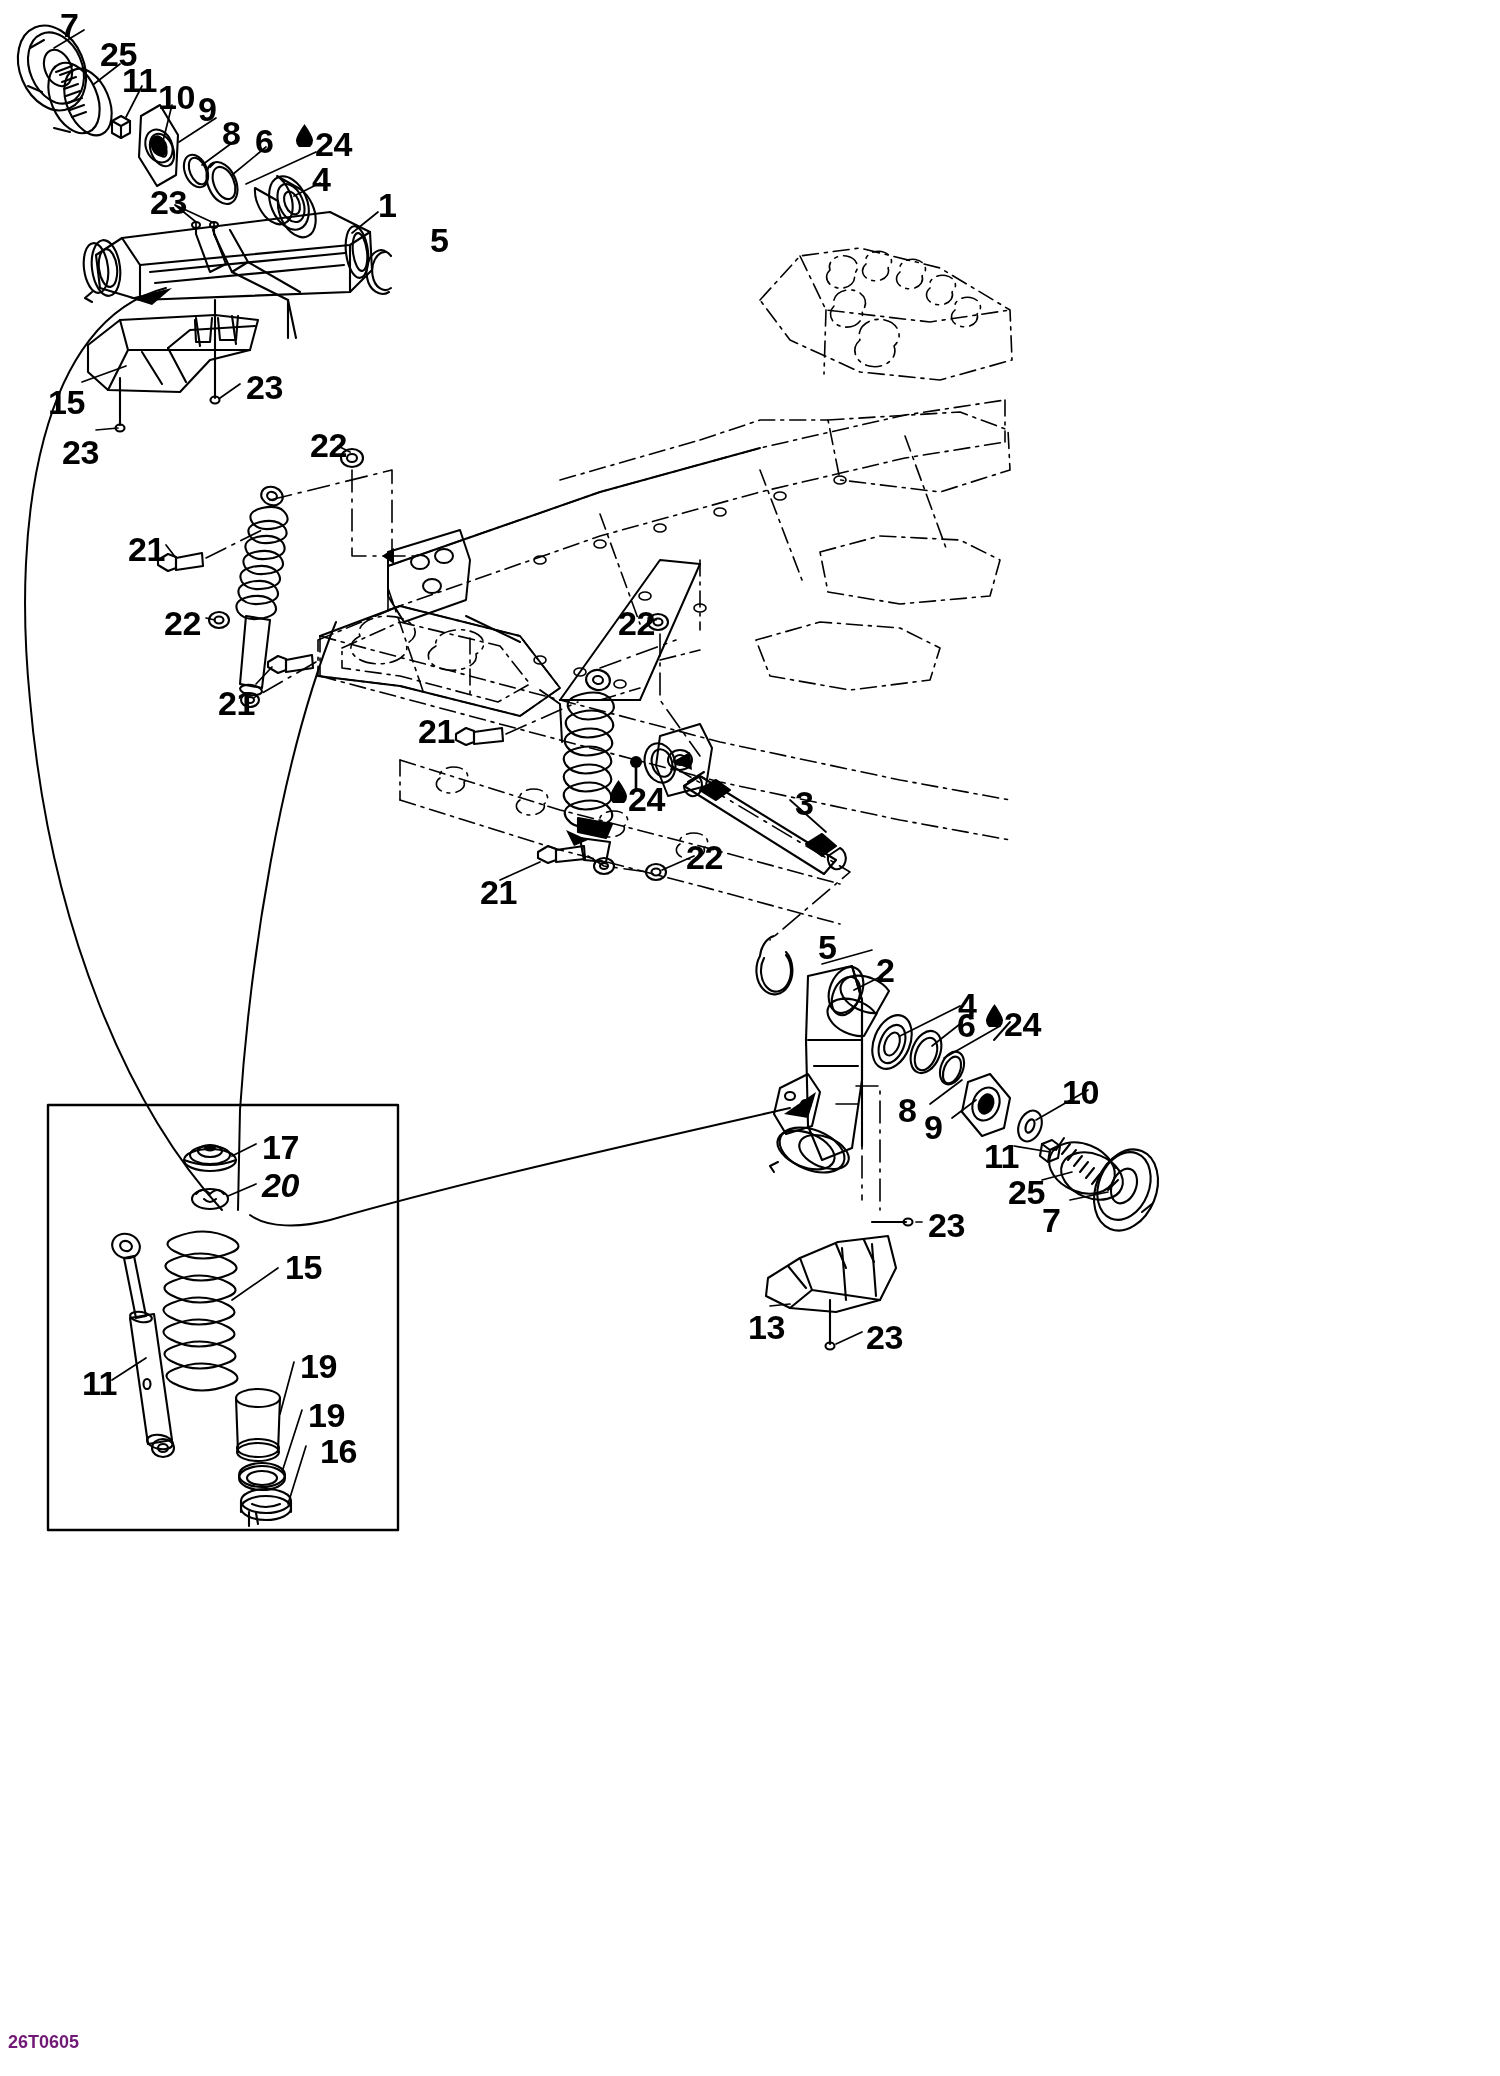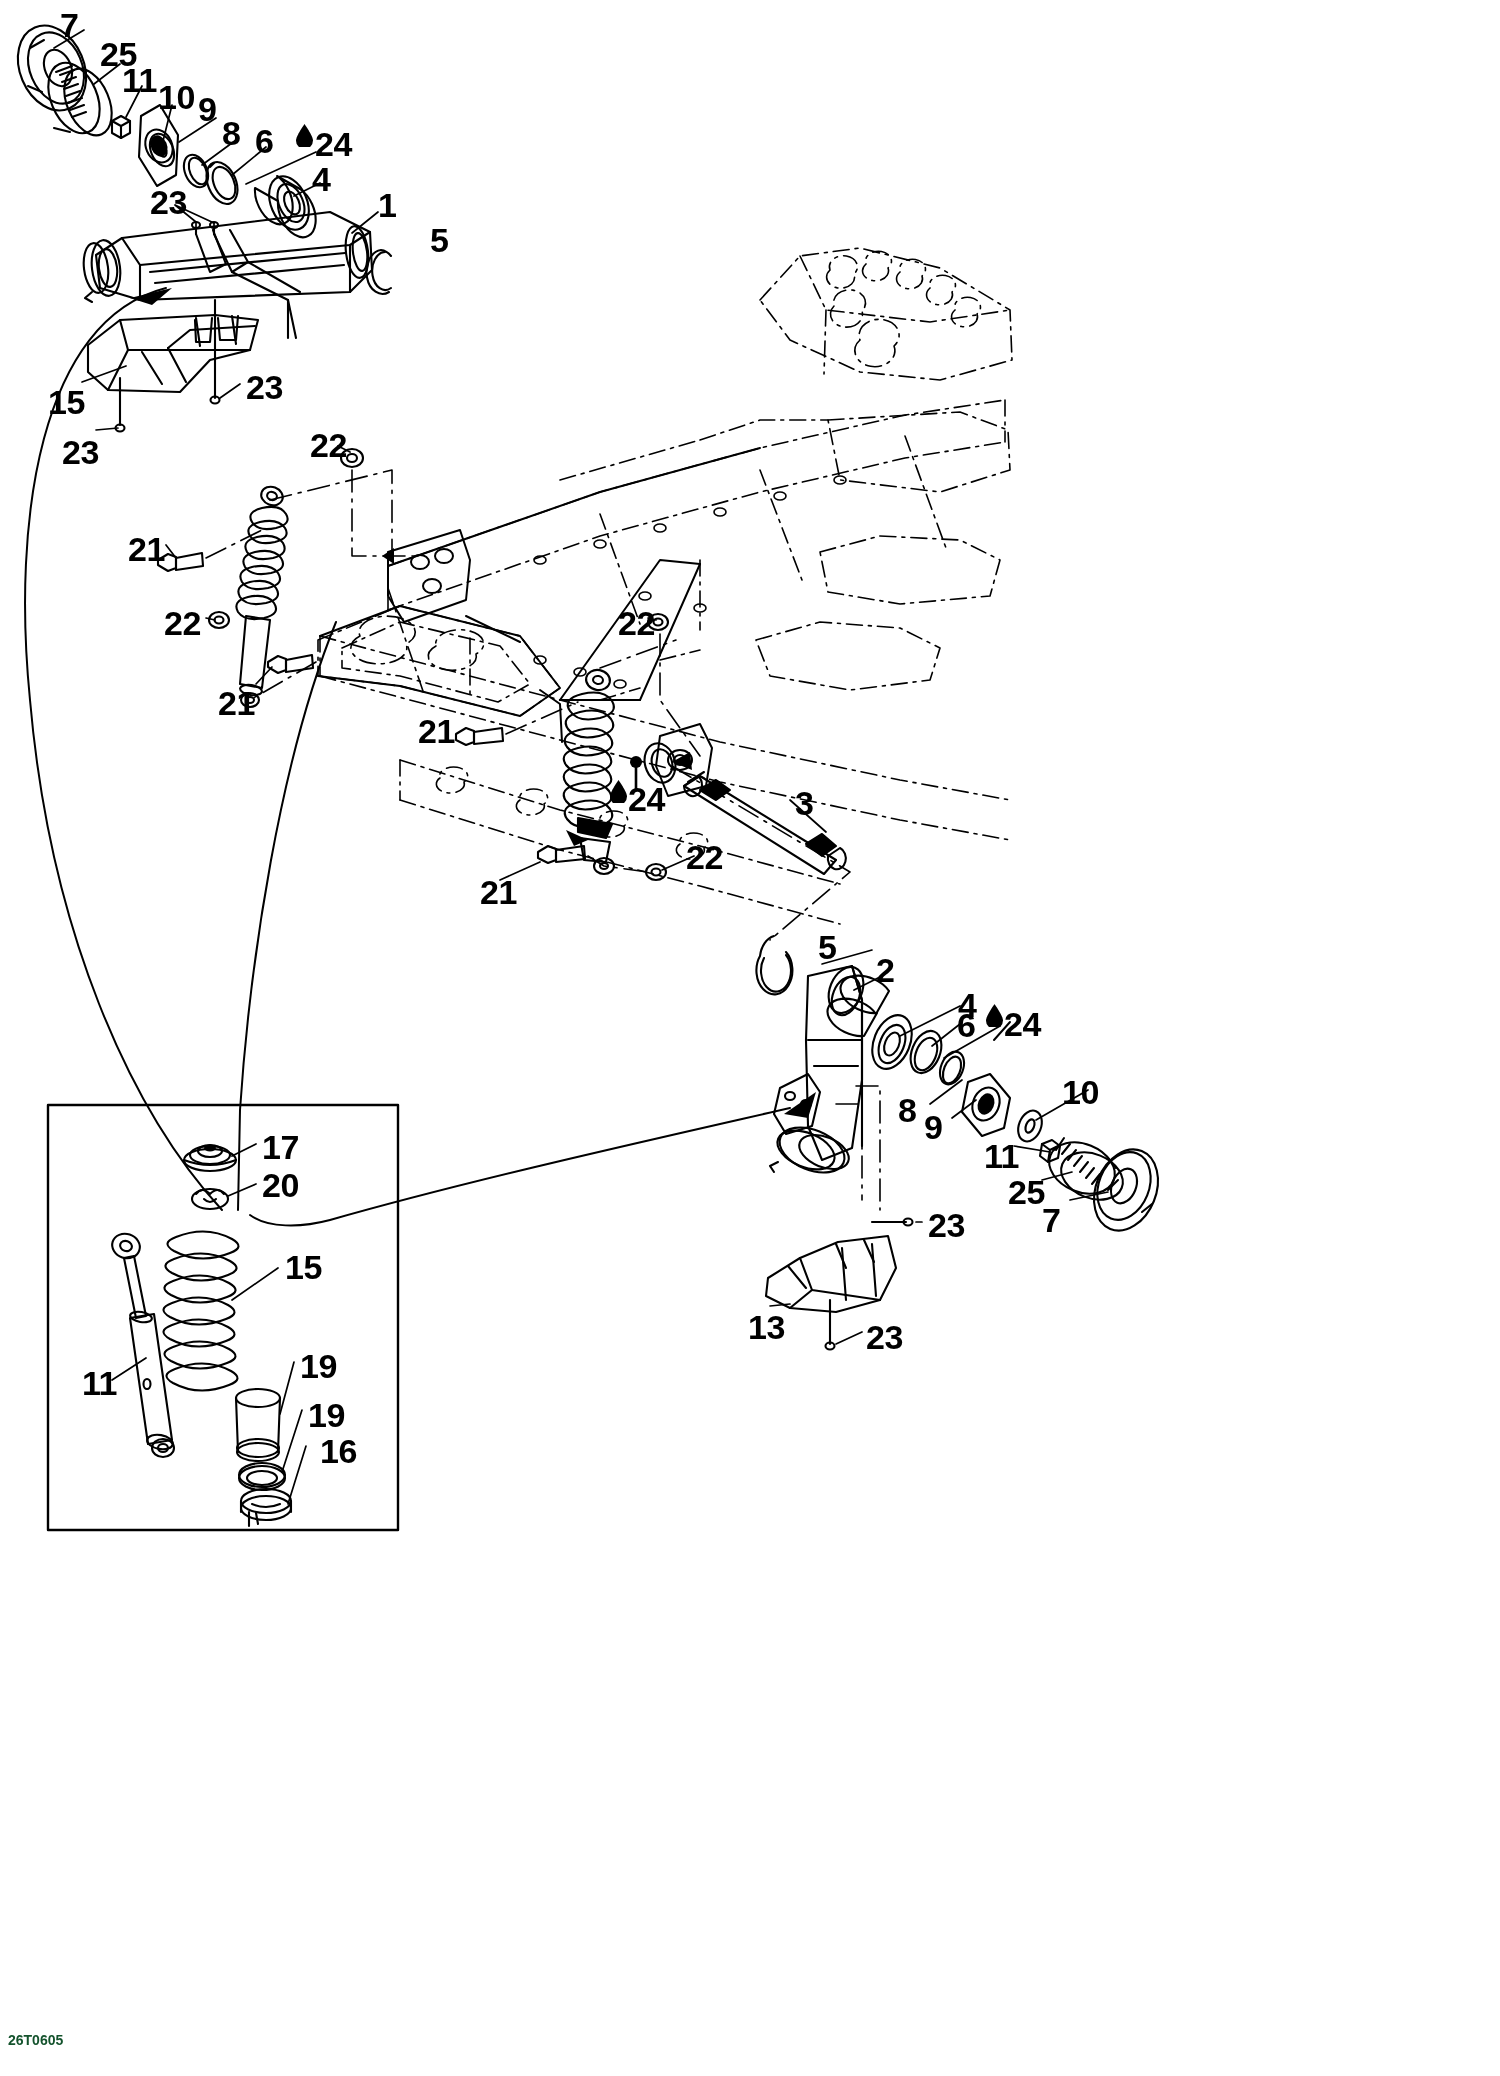--- a/index.html
+++ b/index.html
@@ -5,21 +5,21 @@
 <style>
   html,body{margin:0;padding:0;background:#fff;}
   body{width:1500px;height:2076px;position:relative;
        font-family:"Liberation Sans", sans-serif;overflow:hidden;}
   #sheet{position:absolute;left:0;top:0;width:1500px;height:2076px;background:#fff;}
   svg{position:absolute;left:0;top:0;width:1500px;height:2076px;}
   .lbl{position:absolute;font-family:"Liberation Sans", sans-serif;
        font-weight:bold;font-size:34px;color:#000;line-height:1;
        letter-spacing:-0.5px;white-space:nowrap;}
   .code{position:absolute;left:8px;top:2032px;font-family:"Liberation Sans", sans-serif;
-        font-weight:bold;font-size:14px;color:#14532d;letter-spacing:0px;}
+        font-weight:bold;font-size:18px;color:#701a75;letter-spacing:0px;}
   .drop{position:absolute;width:17px;height:23px;}
 </style>
 </head>
 <body>
 
 <div id="sheet">
 
 <svg viewBox="0 0 1500 2076" xmlns="http://www.w3.org/2000/svg">
   <defs>
     <marker id="arrH" markerWidth="12" markerHeight="9" refX="11" refY="4.5" orient="auto">
@@ -599,21 +599,21 @@
       <div class="lbl" style="left: 1062px; top: 1075px;">10</div>
       <div class="lbl" style="left: 898px; top: 1093px;">8</div>
       <div class="lbl" style="left: 924px; top: 1110px;">9</div>
       <div class="lbl" style="left: 984px; top: 1139px;">11</div>
       <div class="lbl" style="left: 1008px; top: 1175px;">25</div>
       <div class="lbl" style="left: 1042px; top: 1203px;">7</div>
       <div class="lbl" style="left: 928px; top: 1208px;">23</div>
       <div class="lbl" style="left: 748px; top: 1310px;">13</div>
       <div class="lbl" style="left: 866px; top: 1320px;">23</div>
       <div class="lbl" style="left: 262px; top: 1130px;">17</div>
-      <div class="lbl" style="left: 262px; top: 1168px;">20</div>
+      <div class="lbl" style="left: 262px; top: 1168px; font-style: italic;">20</div>
       <div class="lbl" style="left: 285px; top: 1250px;">15</div>
       <div class="lbl" style="left: 82px; top: 1366px;">11</div>
       <div class="lbl" style="left: 300px; top: 1349px;">19</div>
       <div class="lbl" style="left: 308px; top: 1398px;">19</div>
       <div class="lbl" style="left: 320px; top: 1434px;">16</div>
     </div>
 
 <div class="code">26T0605</div>
 
 </div>

